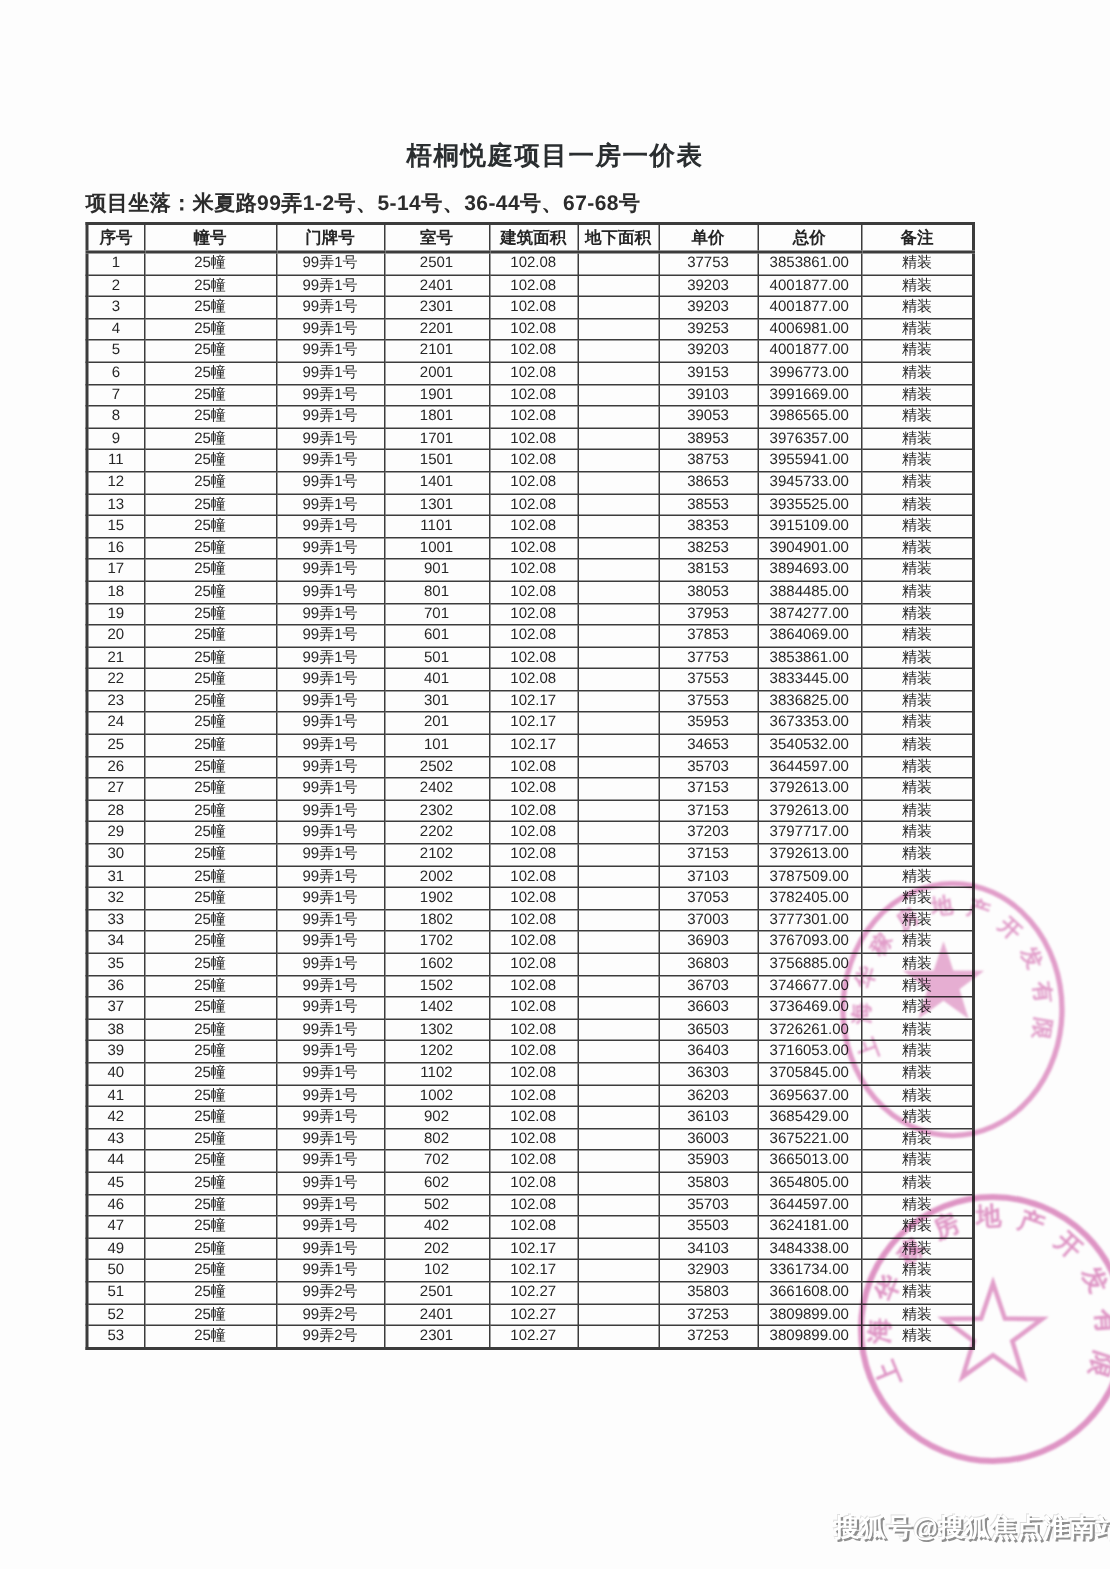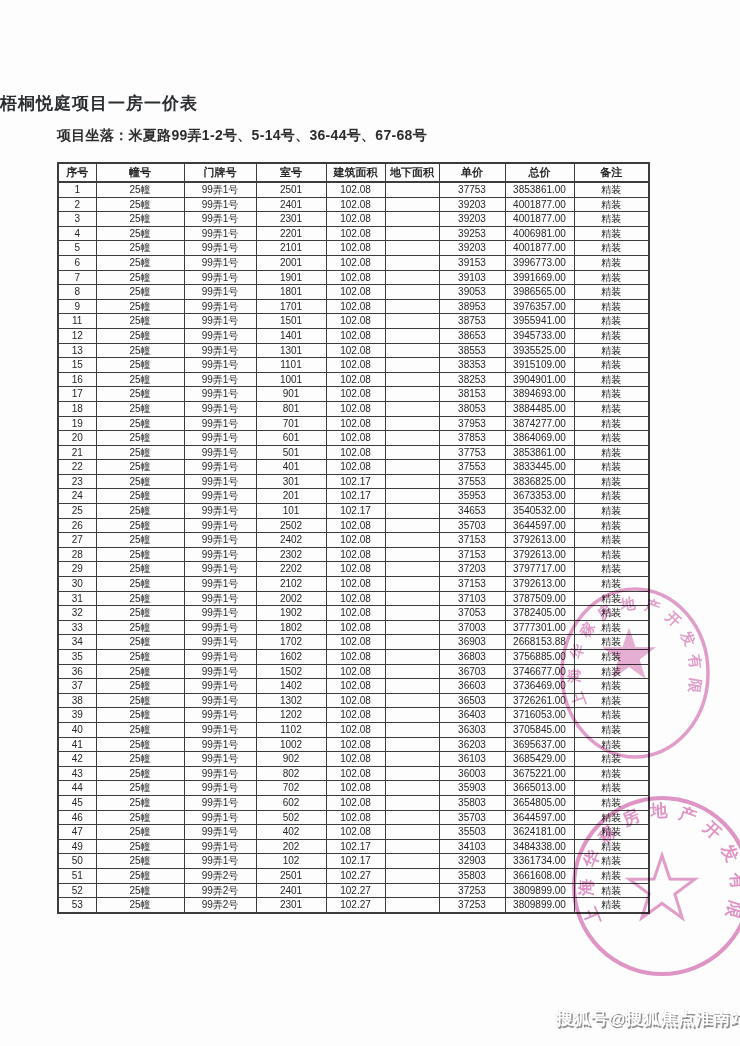--- a/index.html
+++ b/index.html
@@ -11,33 +11,32 @@
   }
   html,body{margin:0;padding:0;background:#ffffff;}
   .page{
     position:relative;width:740px;height:1046px;margin:0 auto;
     background:var(--page_bg);overflow:hidden;
     font-family:"Liberation Sans","DejaVu Sans",sans-serif;
     color:var(--text);
   }
   .doc-title{
     position:absolute;left:0;top:92px;width:740px;margin:0;
-    text-align:left;font-size:17px;font-weight:bold;letter-spacing:1px;
+    text-align:center;font-size:17px;font-weight:bold;letter-spacing:1px;
     color:#2a2e30;
   }
   .location-line{
     position:absolute;left:57px;top:127px;
     font-size:14px;font-weight:bold;color:#2c2c2c;letter-spacing:0.3px;
   }
   table.price-table{
     position:absolute;left:57px;top:148px;width:591px;
     border-collapse:collapse;table-layout:fixed;
     font-size:10px;color:var(--text);
     background:transparent;
-    margin-top:14px;
   }
   table.price-table th,table.price-table td{
     border:1px solid var(--table_border);
     padding:0;text-align:center;vertical-align:middle;
     white-space:nowrap;overflow:hidden;
   }
   table.price-table{border:2px solid var(--table_border);}
   table.price-table th{height:17px;font-size:11px;font-weight:bold;border-bottom-width:2px;}
   table.price-table td{height:13.6px;line-height:13.6px;}
   col.c0{width:38px}col.c1{width:88px}col.c2{width:72px}col.c3{width:70px}
@@ -435,21 +434,21 @@
           <td>精装</td>
         </tr>
         <tr>
           <td>34</td>
           <td>25幢</td>
           <td>99弄1号</td>
           <td>1702</td>
           <td>102.08</td>
           <td></td>
           <td>36903</td>
-          <td>2668153.88</td>
+          <td>3767093.00</td>
           <td>精装</td>
         </tr>
         <tr>
           <td>35</td>
           <td>25幢</td>
           <td>99弄1号</td>
           <td>1602</td>
           <td>102.08</td>
           <td></td>
           <td>36803</td>

